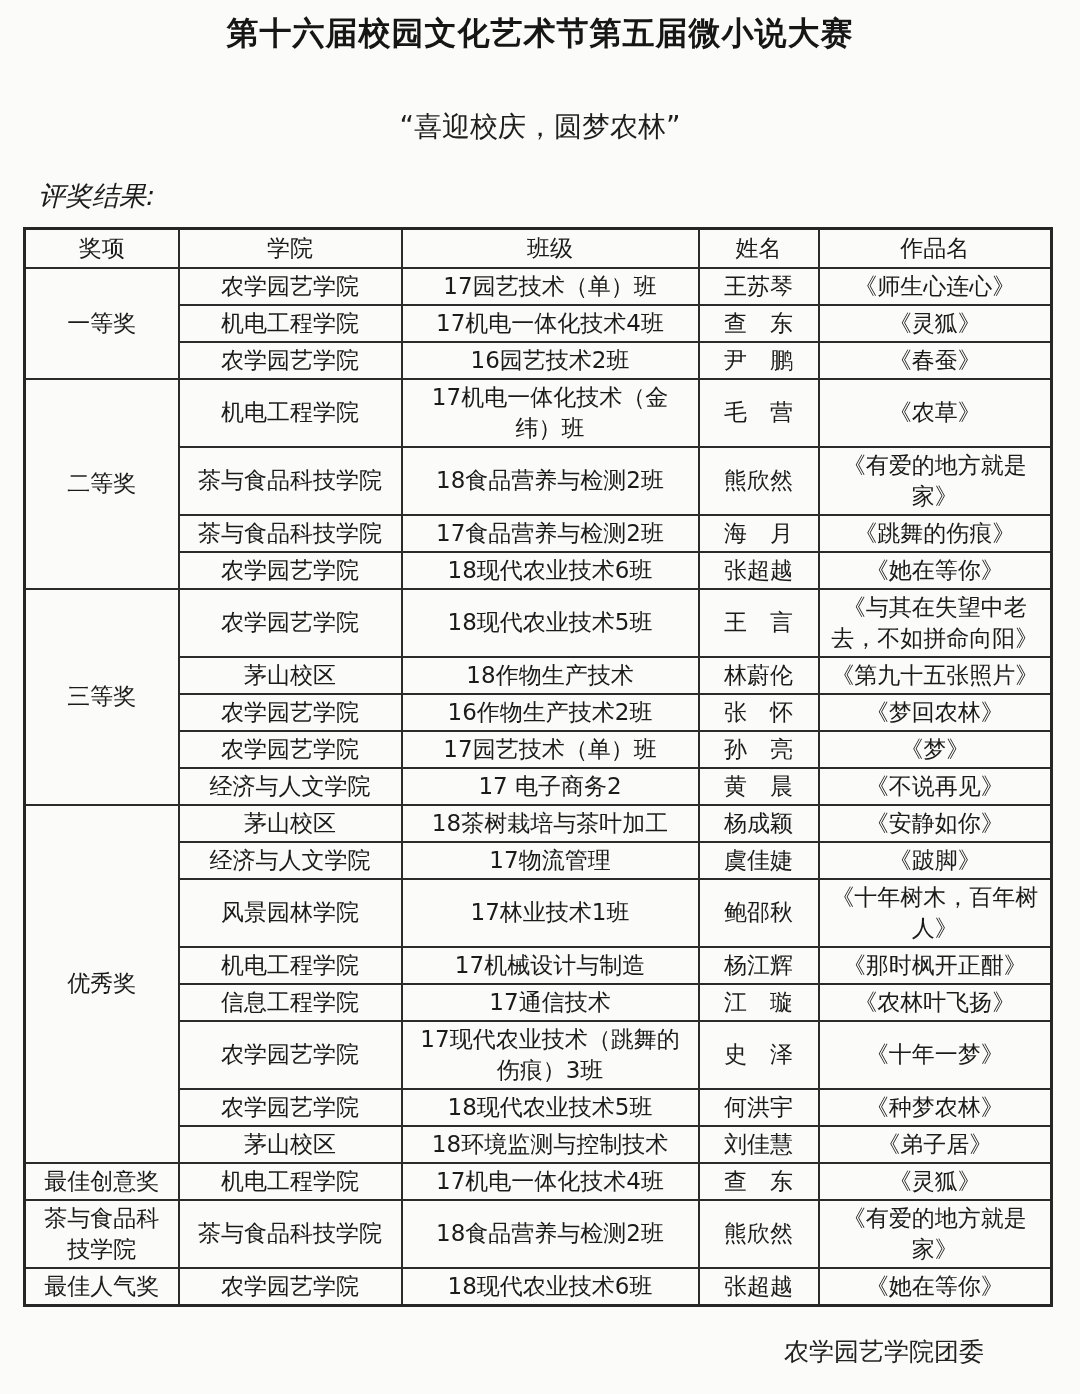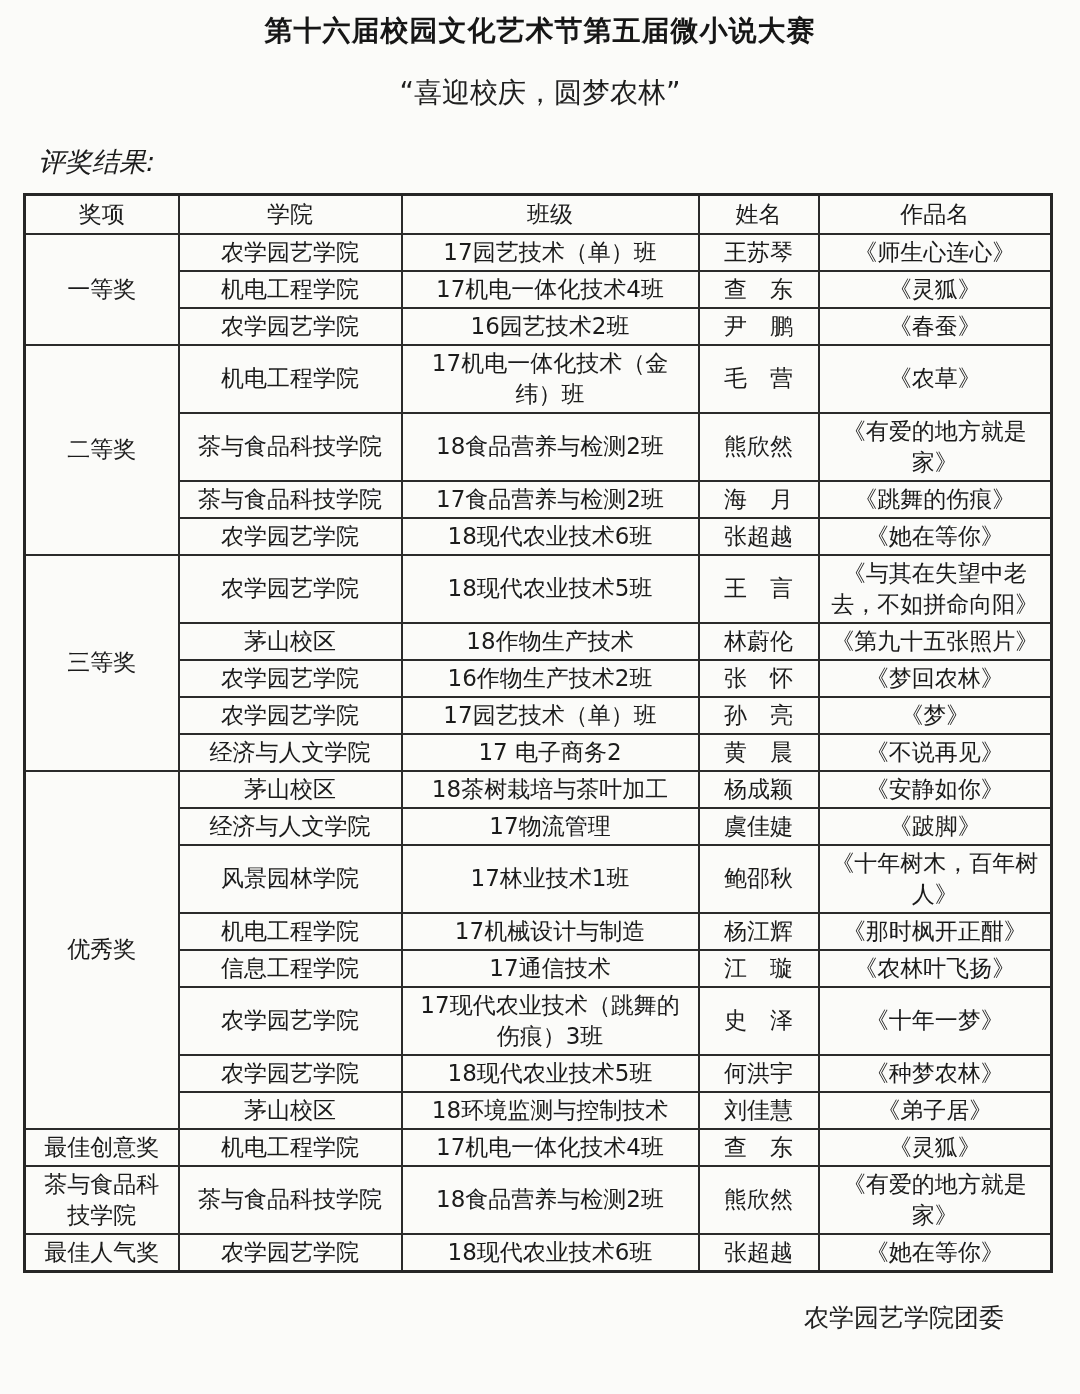--- a/index.html
+++ b/index.html
@@ -11,27 +11,27 @@
     width: 1080px;
     height: 1394px;
     background: #fbfbf9;
     color: #1b1b1b;
     font-family: "DejaVu Sans", sans-serif;
     overflow: hidden;
   }
   .doc-title {
     margin-top: 12px;
     text-align: center;
-    font-size: 28px;
+    font-size: 32px;
     font-weight: bold;
     letter-spacing: 1px;
     color: #161616;
   }
   .doc-subtitle {
-    margin-top: 24px;
+    margin-top: 52px;
     text-align: center;
     font-size: 28px;
     font-weight: normal;
     color: #1e1e1e;
   }
   .section-label {
     margin: 32px 0 0 38px;
     font-size: 27px;
     color: #1b1b1b;
     font-style: italic;
@@ -59,21 +59,21 @@
   table.results th { height: 39px; }
   table.results td { height: 35px; }
   .col-award  { width: 154px; }
   .col-college{ width: 223px; }
   .col-class  { width: 297px; }
   .col-name   { width: 120px; }
   .col-work   { width: 233px; }
   .doc-footer {
     margin-top: 28px;
     text-align: right;
-    padding-right: 76px;
+    padding-right: 96px;
     font-size: 25px;
     color: #222222;
   }
 </style>
 </head>
 <body>
 
 <div class="doc-title">第十六届校园文化艺术节第五届微小说大赛</div>
 
 <div class="doc-subtitle">“喜迎校庆，圆梦农林”</div>

